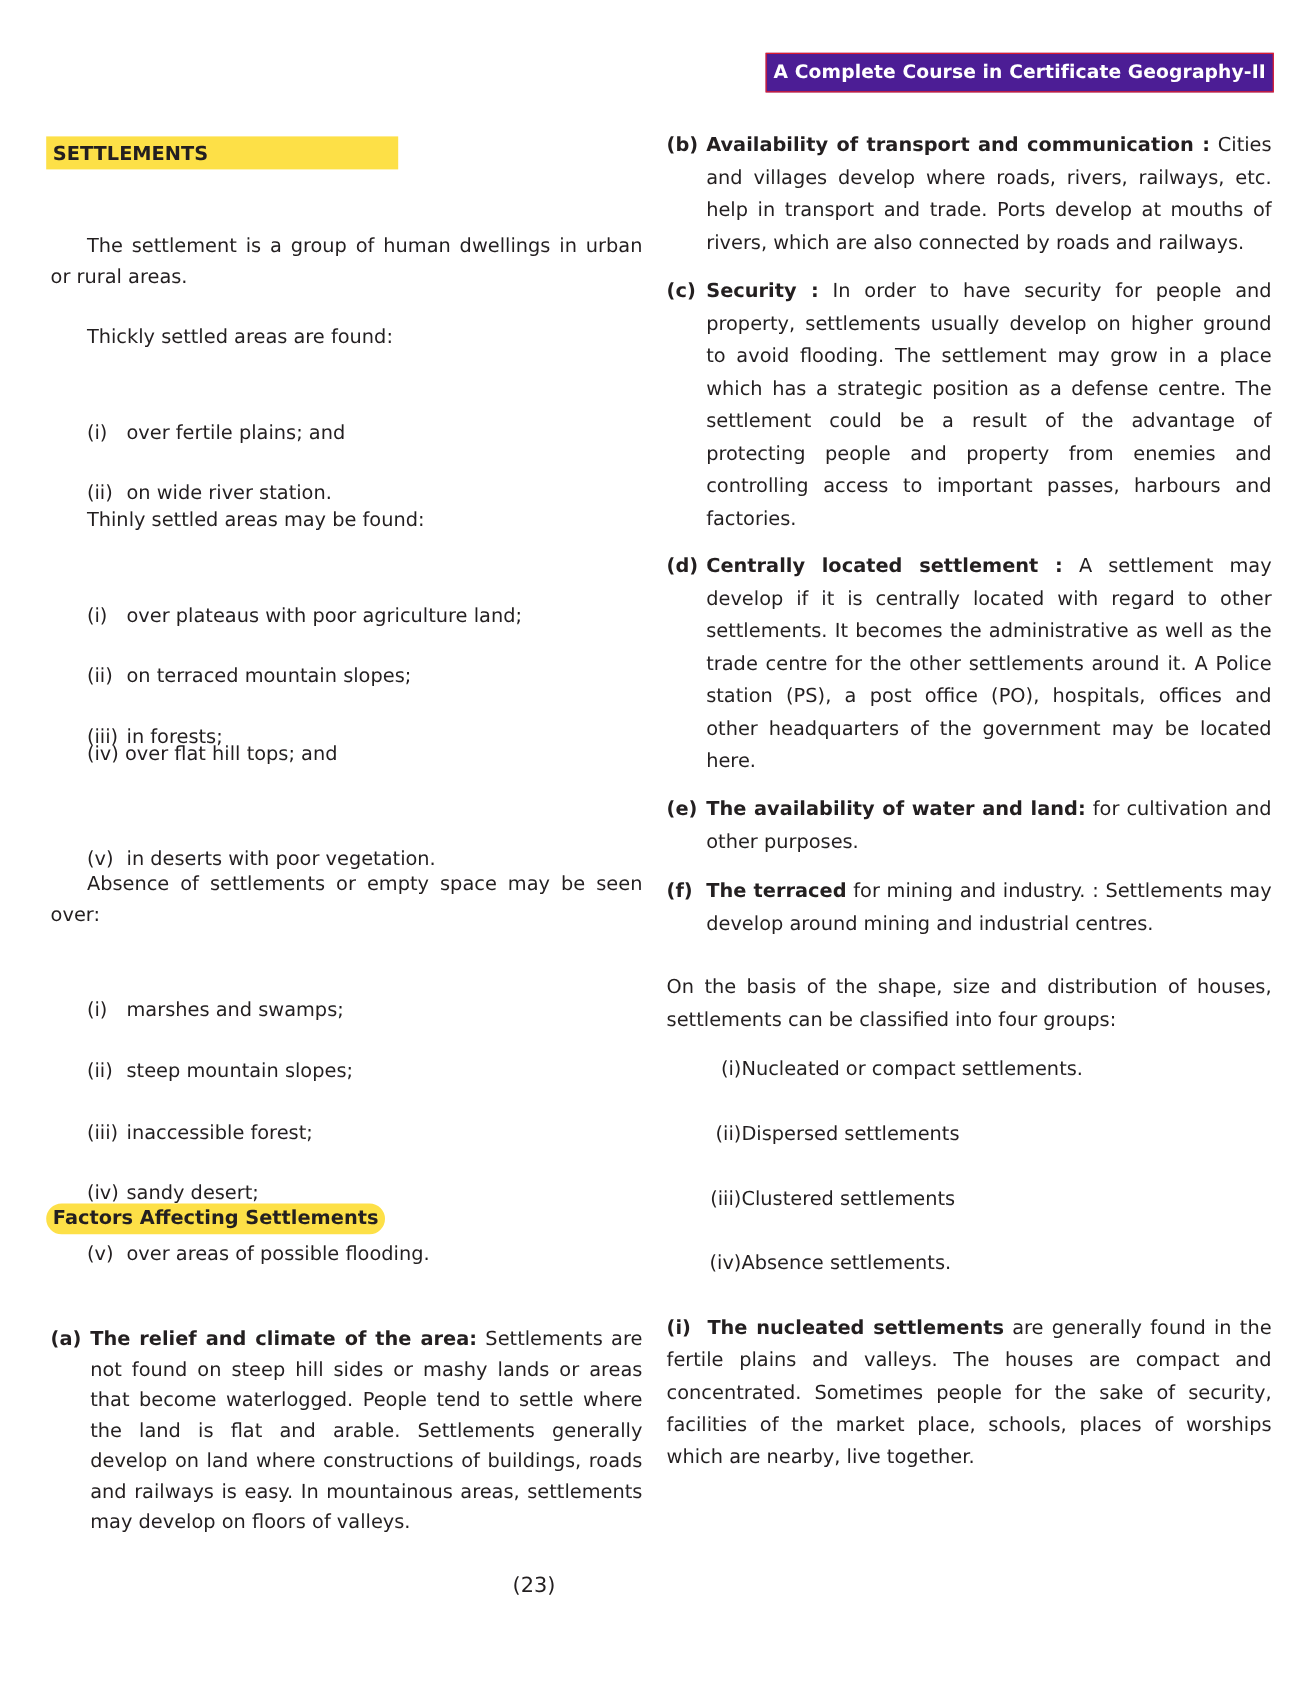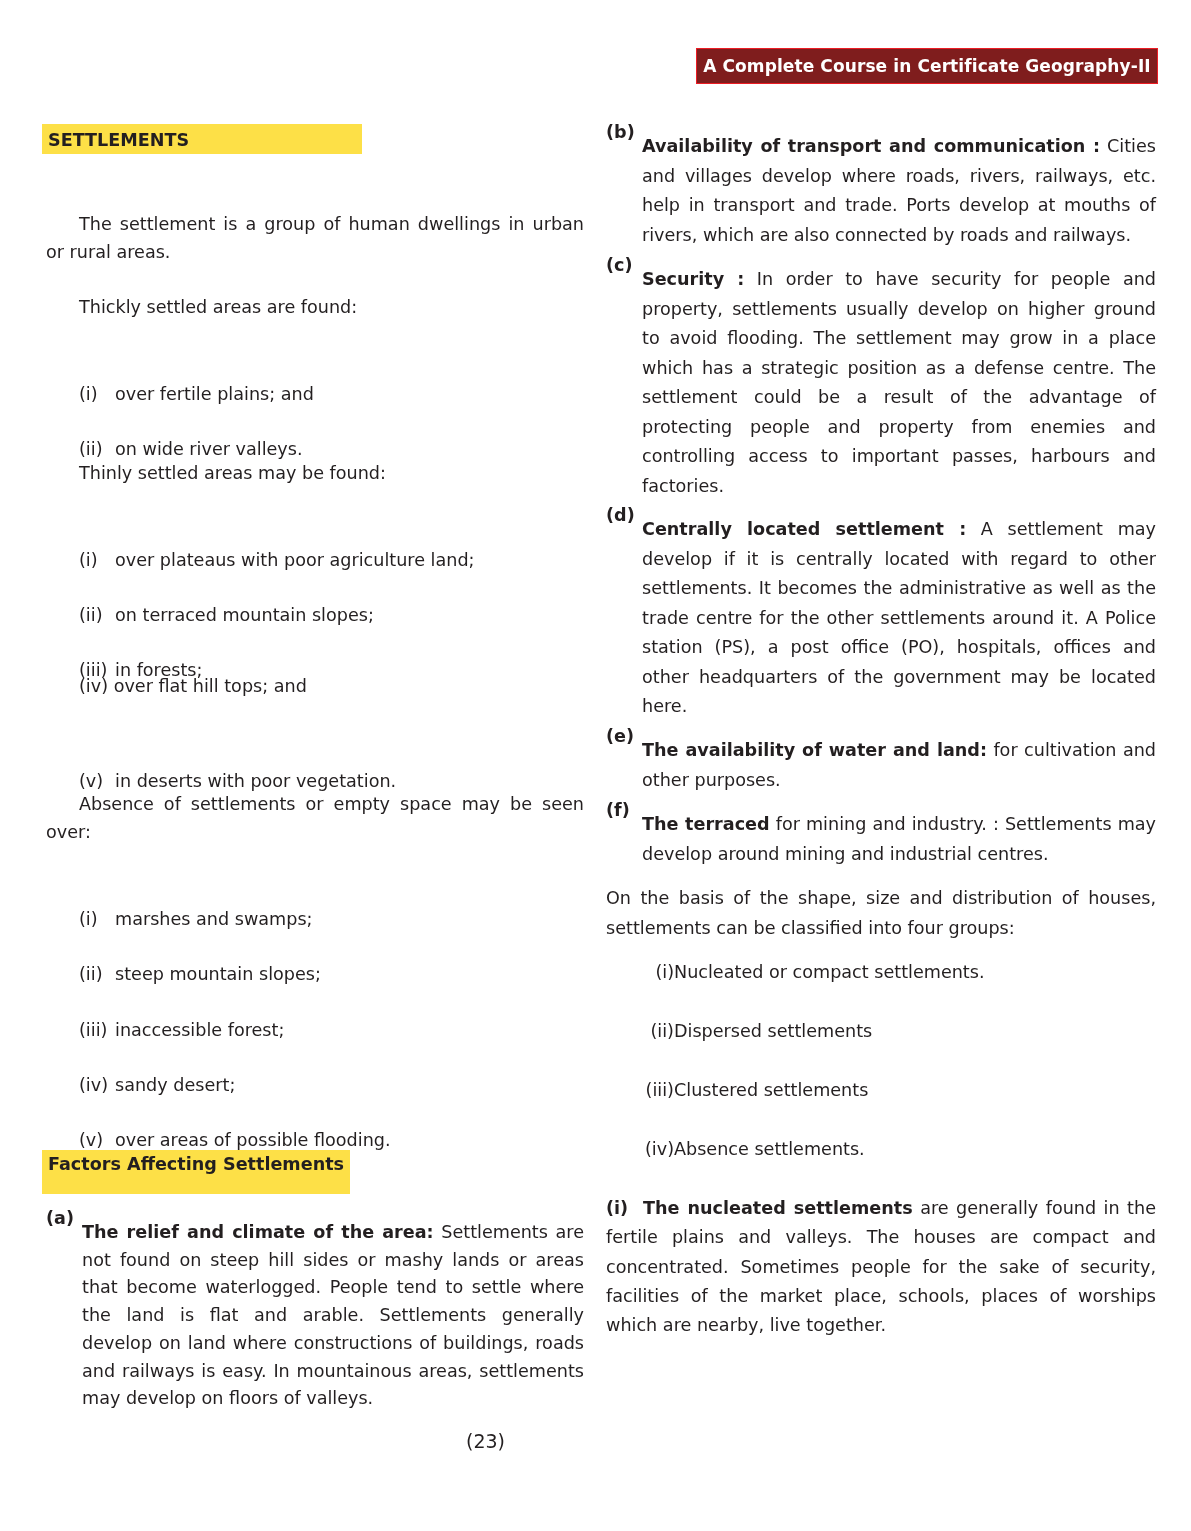--- a/index.html
+++ b/index.html
@@ -2,76 +2,76 @@
 <html><head>
 <meta charset="utf-8">
 <style>
   html, body { margin: 0; padding: 0; background: #ffffff; }
   body {
     width: 1191px; height: 1531px; position: relative; overflow: hidden;
     font-family: "DejaVu Sans", sans-serif; color: #231f20;
   }
   .running-head {
     position: absolute; left: 696px; top: 48px; width: 462px; height: 36px;
-    background: #7f1d1d; border: 1px solid #ed1c24; box-sizing: border-box;
+    background: #4c1d95; border: 1px solid #ed1c24; box-sizing: border-box;
     color: #ffffff; font-weight: bold; font-size: 17px; line-height: 34px;
     text-align: center; letter-spacing: 0.1px;
   }
   .col { position: absolute; top: 0; }
   .col-left { left: 46px; width: 538px; }
   .col-right { left: 606px; width: 550px; }
   .txt { font-size: 17.6px; line-height: 28px; position: absolute; left: 0; right: 0; }
   .justify { text-align: justify; }
   .hl {
     background: #fde047; font-weight: bold; font-size: 17.6px; line-height: 28px;
     position: absolute; padding: 0 6px;
   }
   .indent-first { text-indent: 33px; }
   .li { position: absolute; font-size: 17.6px; line-height: 28px; white-space: nowrap; margin-top: 32px; }
   .li .num { display: inline-block; width: 36px; }
   .factor { position: absolute; font-size: 17.6px; line-height: 29.5px; text-align: justify; }
   .factor .lbl { position: absolute; left: 0; top: 0; font-weight: bold; }
-  .factor .body { margin-left: 36px; margin-top: 14px; }
+  .factor .body { margin-left: 36px; }
   .factor .first { font-weight: bold; }
   .b { font-weight: bold; }
   .rli { position: absolute; font-size: 17.6px; line-height: 28px; white-space: nowrap; left: 15px; text-align: right; }
   .rli .num { display: inline-block; width: 53px; }
   .page-num { position: absolute; left: 0; width: 971px; top: 1430px; text-align: center; font-size: 19px; }
 </style>
 </head>
 <body>
 
 <div class="running-head">A Complete Course in Certificate Geography-II</div>
 
 <div class="col col-left">
   <div class="hl" style="left:-4px; top:124px; width:308px; padding-top:2px; padding-bottom:0;">
     <div>SETTLEMENTS</div>
   </div>
 
   <div class="txt justify indent-first" style="top:210px;">The settlement is a group of human dwellings in urban or rural areas.</div>
 
   <div class="txt" style="top:293px; left:33px;">Thickly settled areas are found:</div>
   <div class="li" style="top:348px; left:33px;"><span class="num">(i)</span><span>over fertile plains; and</span></div>
-  <div class="li" style="top:403px; left:33px;"><span class="num">(ii)</span><span>on wide river valleys.</span></div>
+  <div class="li" style="top:403px; left:33px;"><span class="num">(ii)</span><span>on wide river station.</span></div>
 
   <div class="txt" style="top:459px; left:33px;">Thinly settled areas may be found:</div>
   <div class="li" style="top:514px; left:33px;"><span class="num">(i)</span><span>over plateaus with poor agriculture land;</span></div>
   <div class="li" style="top:569px; left:33px;"><span class="num">(ii)</span><span>on terraced mountain slopes;</span></div>
   <div class="li" style="top:624px; left:33px;"><span class="num">(iii)</span><span>in forests;</span></div>
   <div class="li" style="top:640px; left:33px;"><span>(iv)</span> <span>over flat hill tops; and</span></div>
   <div class="li" style="top:735px; left:33px;"><span class="num">(v)</span><span>in deserts with poor vegetation.</span></div>
 
   <div class="txt justify indent-first" style="top:790px;">Absence of settlements or empty space may be seen over:</div>
   <div class="li" style="top:873px; left:33px;"><span class="num">(i)</span><span>marshes and swamps;</span></div>
   <div class="li" style="top:928px; left:33px;"><span class="num">(ii)</span><span>steep mountain slopes;</span></div>
   <div class="li" style="top:984px; left:33px;"><span class="num">(iii)</span><span>inaccessible forest;</span></div>
   <div class="li" style="top:1039px; left:33px;"><span class="num">(iv)</span><span>sandy desert;</span></div>
   <div class="li" style="top:1094px; left:33px;"><span class="num">(v)</span><span>over areas of possible flooding.</span></div>
 
-  <div class="hl" style="left:-4px; top:1150px; height:44px;">Factors Affecting Settlements</div>
+  <div class="hl" style="left:-4px; top:1094px; height:28px;border-radius:14px;">Factors Affecting Settlements</div>
 
   <div class="factor" style="top:1205px; left:0; width:538px; line-height:27.7px;">
     <span class="lbl">(a)</span>
     <div class="body"><span class="first">The relief and climate of the area:</span><span> Settlements are not found on steep hill sides or mashy lands or areas that become waterlogged. People tend to settle where the land is flat and arable. Settlements generally develop on land where constructions of buildings, roads and railways is easy. In mountainous areas, settlements may develop on floors of valleys.</span></div>
   </div>
 </div>
 
 <div class="col col-right">
   <div class="factor" style="top:118px; left:0; width:550px;">
     <span class="lbl">(b)</span>

